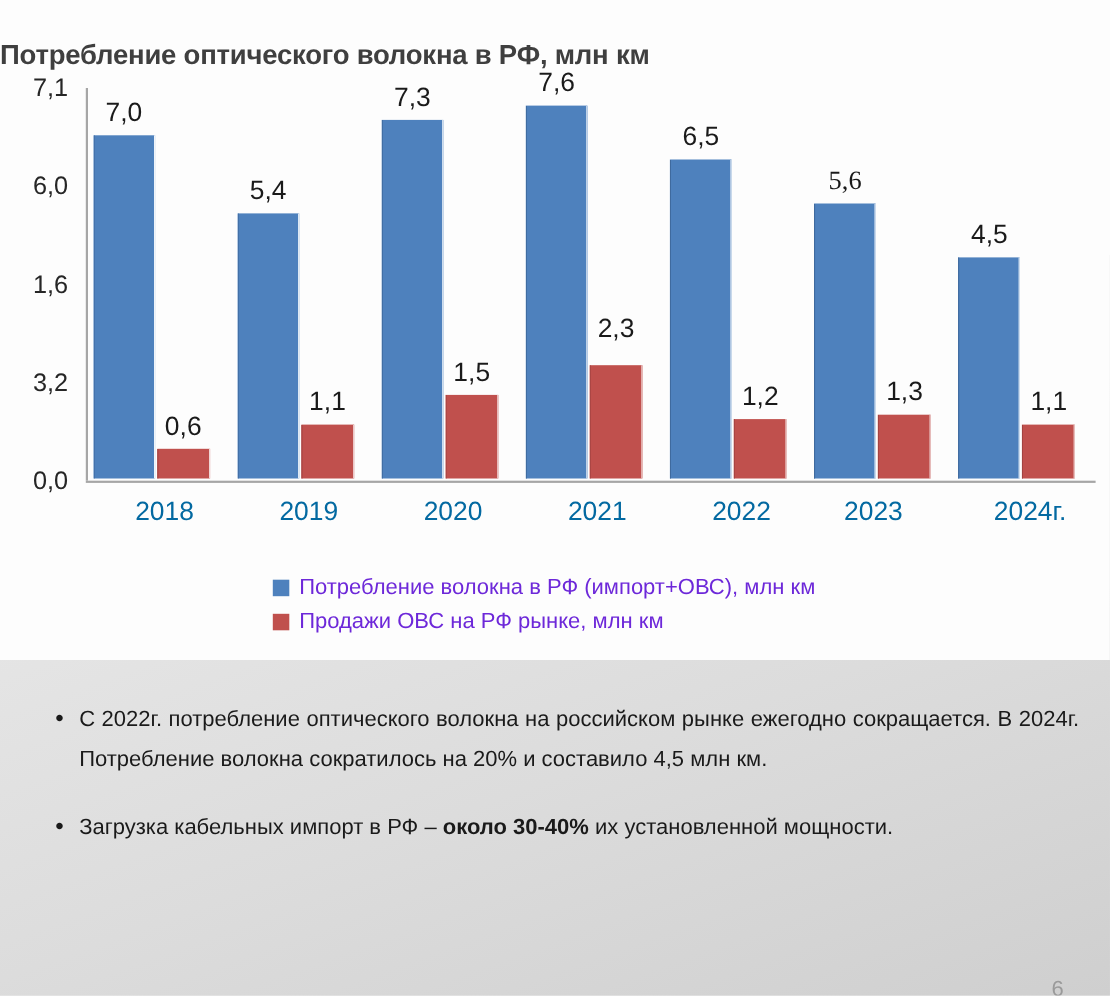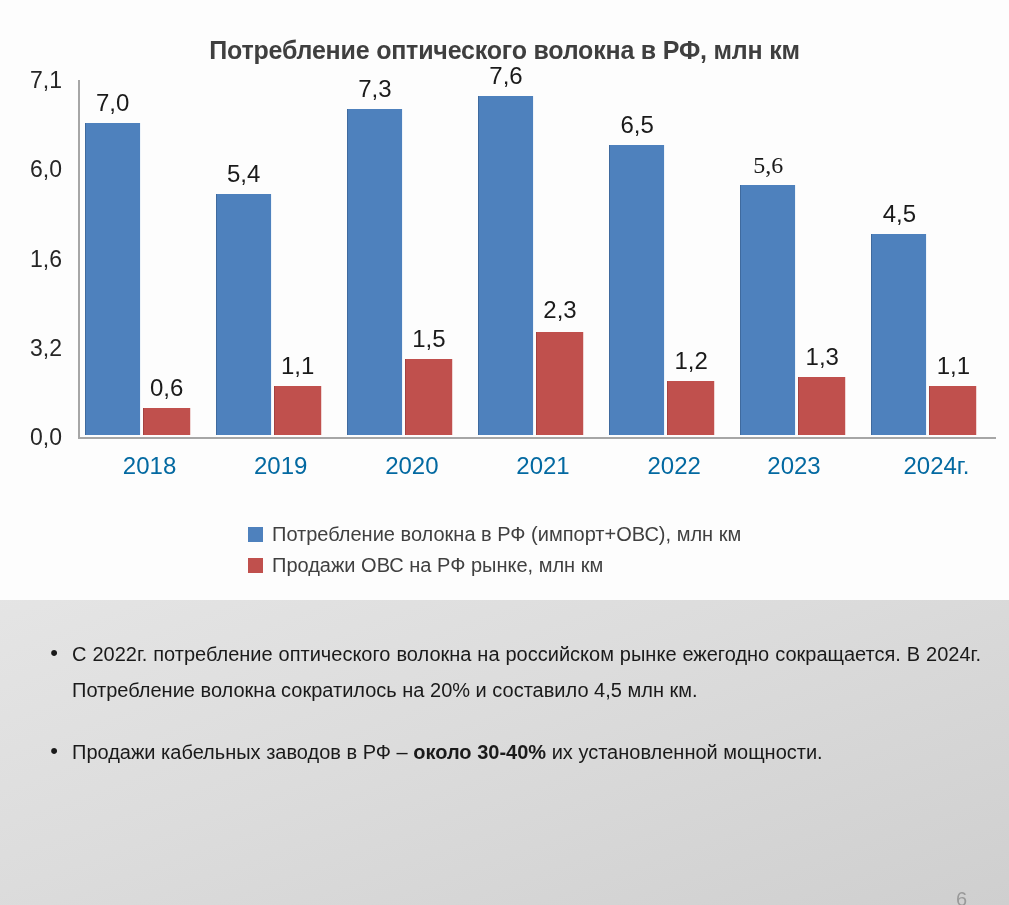--- a/index.html
+++ b/index.html
@@ -29,21 +29,20 @@
     width: 1009px;
     height: 600px;
     background: #fdfdfd;
   }
 
   #chart-title {
     position: absolute;
     left: 0;
     top: 36px;
     width: 1009px;
-    text-align: center;
     font-size: 25px;
     font-weight: bold;
     color: #3f3f3f;
     letter-spacing: -0.2px;
   }
 
   
   #plot {
     position: absolute;
     left: 78px;
@@ -123,21 +122,21 @@
     margin-bottom: 8px;
   }
   .legend-swatch {
     width: 15px;
     height: 15px;
     margin-right: 9px;
     flex: 0 0 auto;
   }
   .legend-label {
     font-size: 20px;
-    color: #404040;
+    color: #6d28d9;
     white-space: nowrap;
   }
 
   
   #bullets {
     position: absolute;
     left: 36px;
     top: 636px;
     width: 945px;
   }
@@ -210,21 +209,21 @@
           <div class="group" style="left: 0px;">
             <div class="bar blue" style="left: 268.857px; width: 56px; height: 325.762px;"></div>
             <div class="barlabel" style="left: 296.857px; bottom: 331.762px;">7,3</div>
             <div class="bar red" style="left: 326.857px; width: 48px; height: 75.8625px;"></div>
             <div class="barlabel" style="left: 350.857px; bottom: 81.8625px;">1,5</div>
           </div>
           <div class="group" style="left: 0px;">
             <div class="bar blue" style="left: 400px; width: 56px; height: 339.15px;"></div>
             <div class="barlabel" style="left: 428px; bottom: 345.15px;">7,6</div>
             <div class="bar red" style="left: 458px; width: 48px; height: 102.637px;"></div>
-            <div class="barlabel" style="left: 482px; bottom: 111px; text-align: right;">2,3</div>
+            <div class="barlabel" style="left: 482px; bottom: 122px; text-align: right;">2,3</div>
           </div>
           <div class="group" style="left: 0px;">
             <div class="bar blue" style="left: 531.143px; width: 56px; height: 290.062px;"></div>
             <div class="barlabel" style="left: 559.143px; bottom: 296.062px;">6,5</div>
             <div class="bar red" style="left: 589.143px; width: 48px; height: 53.55px;"></div>
             <div class="barlabel" style="left: 613.143px; bottom: 59.55px;">1,2</div>
           </div>
           <div class="group" style="left: 0px;">
             <div class="bar blue" style="left: 662.286px; width: 56px; height: 249.9px;"></div>
             <div class="barlabel" style="left: 690.286px; bottom: 256px; font-family: Liberation Serif, serif;">5,6</div>
@@ -261,18 +260,18 @@
       </div>
   </div>
 
   <div id="bullets">
       <div class="bullet">
         <div class="bullet-dot">•</div>
         <div class="bullet-text"><span>С 2022г. потребление оптического волокна на российском рынке ежегодно сокращается. В 2024г. Потребление волокна сократилось на 20% и составило 4,5 млн км.</span></div>
       </div>
       <div class="bullet">
         <div class="bullet-dot">•</div>
-        <div class="bullet-text last"><span>Продажи кабельных заводов в РФ – </span><b>около 30-40%</b><span> их установленной мощности.</span></div>
+        <div class="bullet-text last"><span>Загрузка кабельных импорт в РФ – </span><b>около 30-40%</b><span> их установленной мощности.</span></div>
       </div>
     </div>
 
   <div id="page-number">6</div>
 </div>
 
 </body></html>

